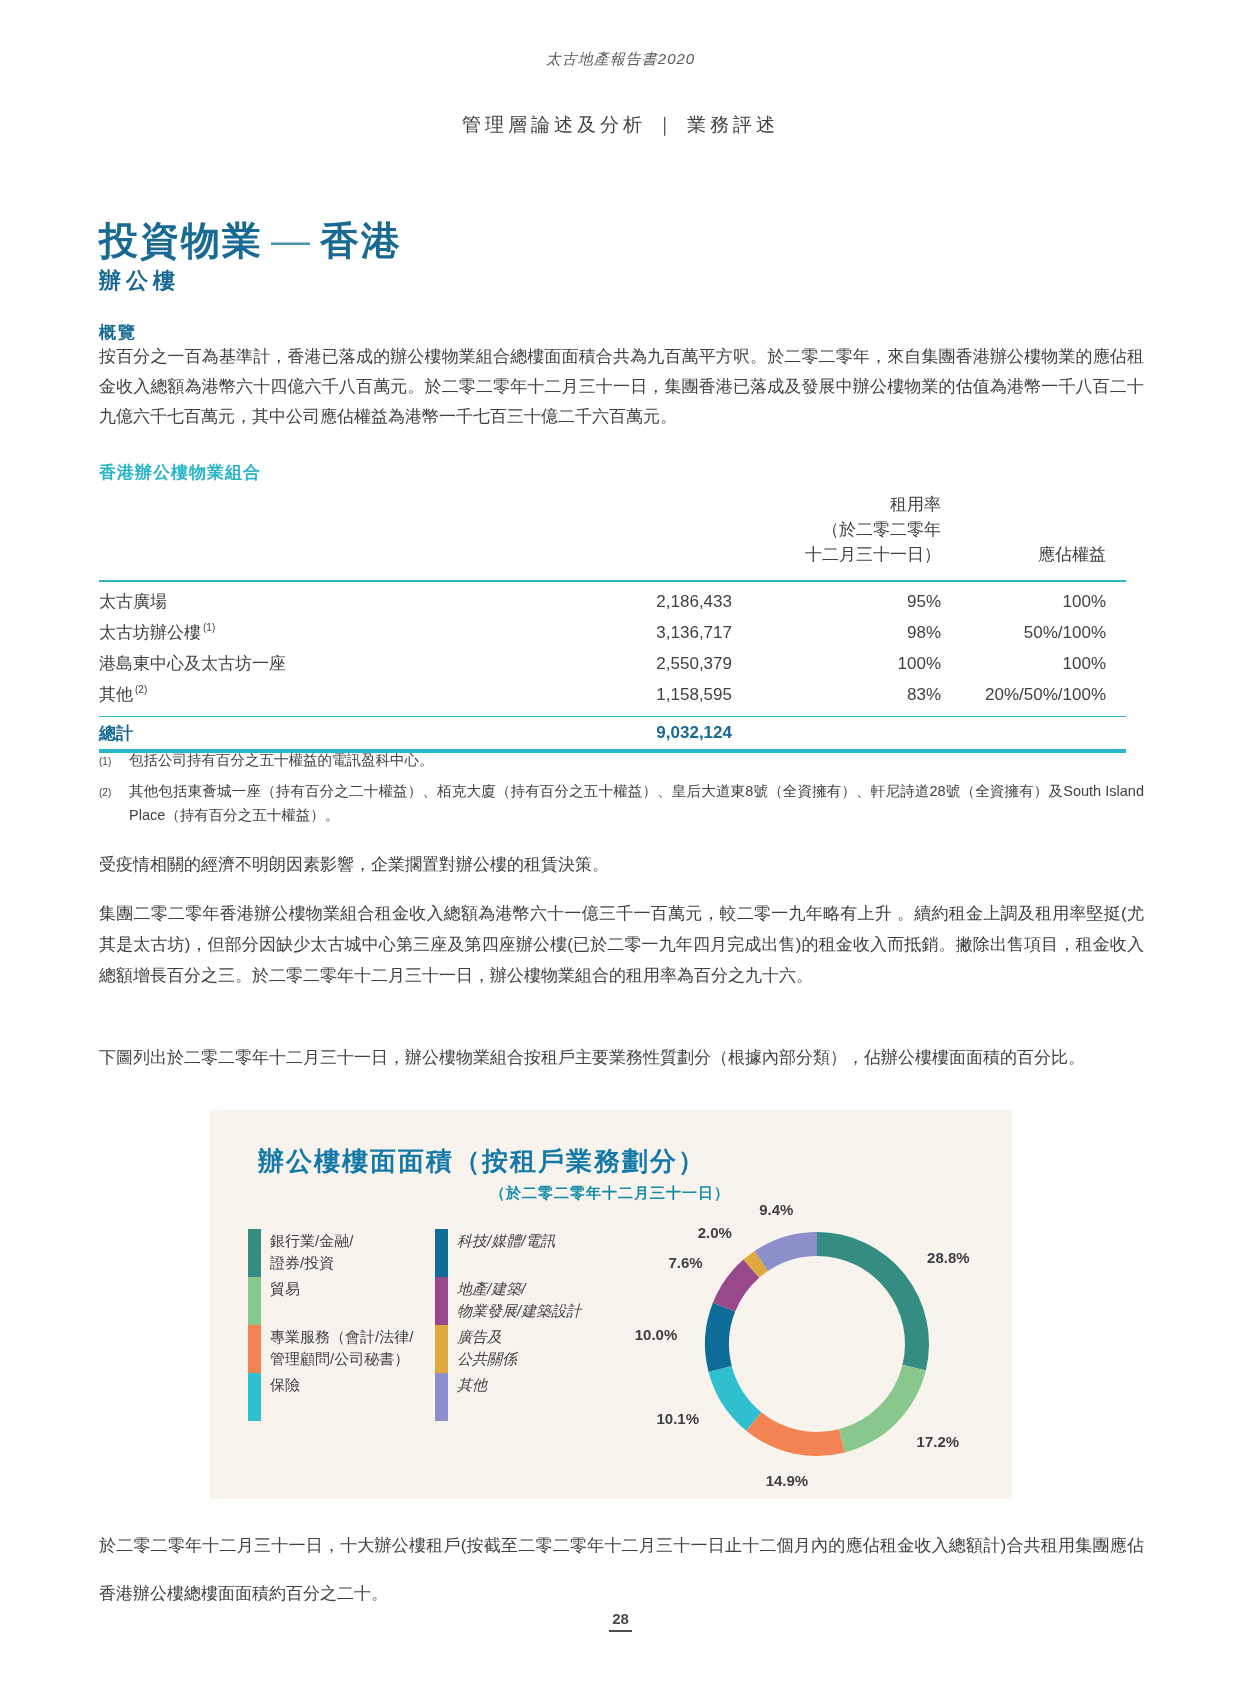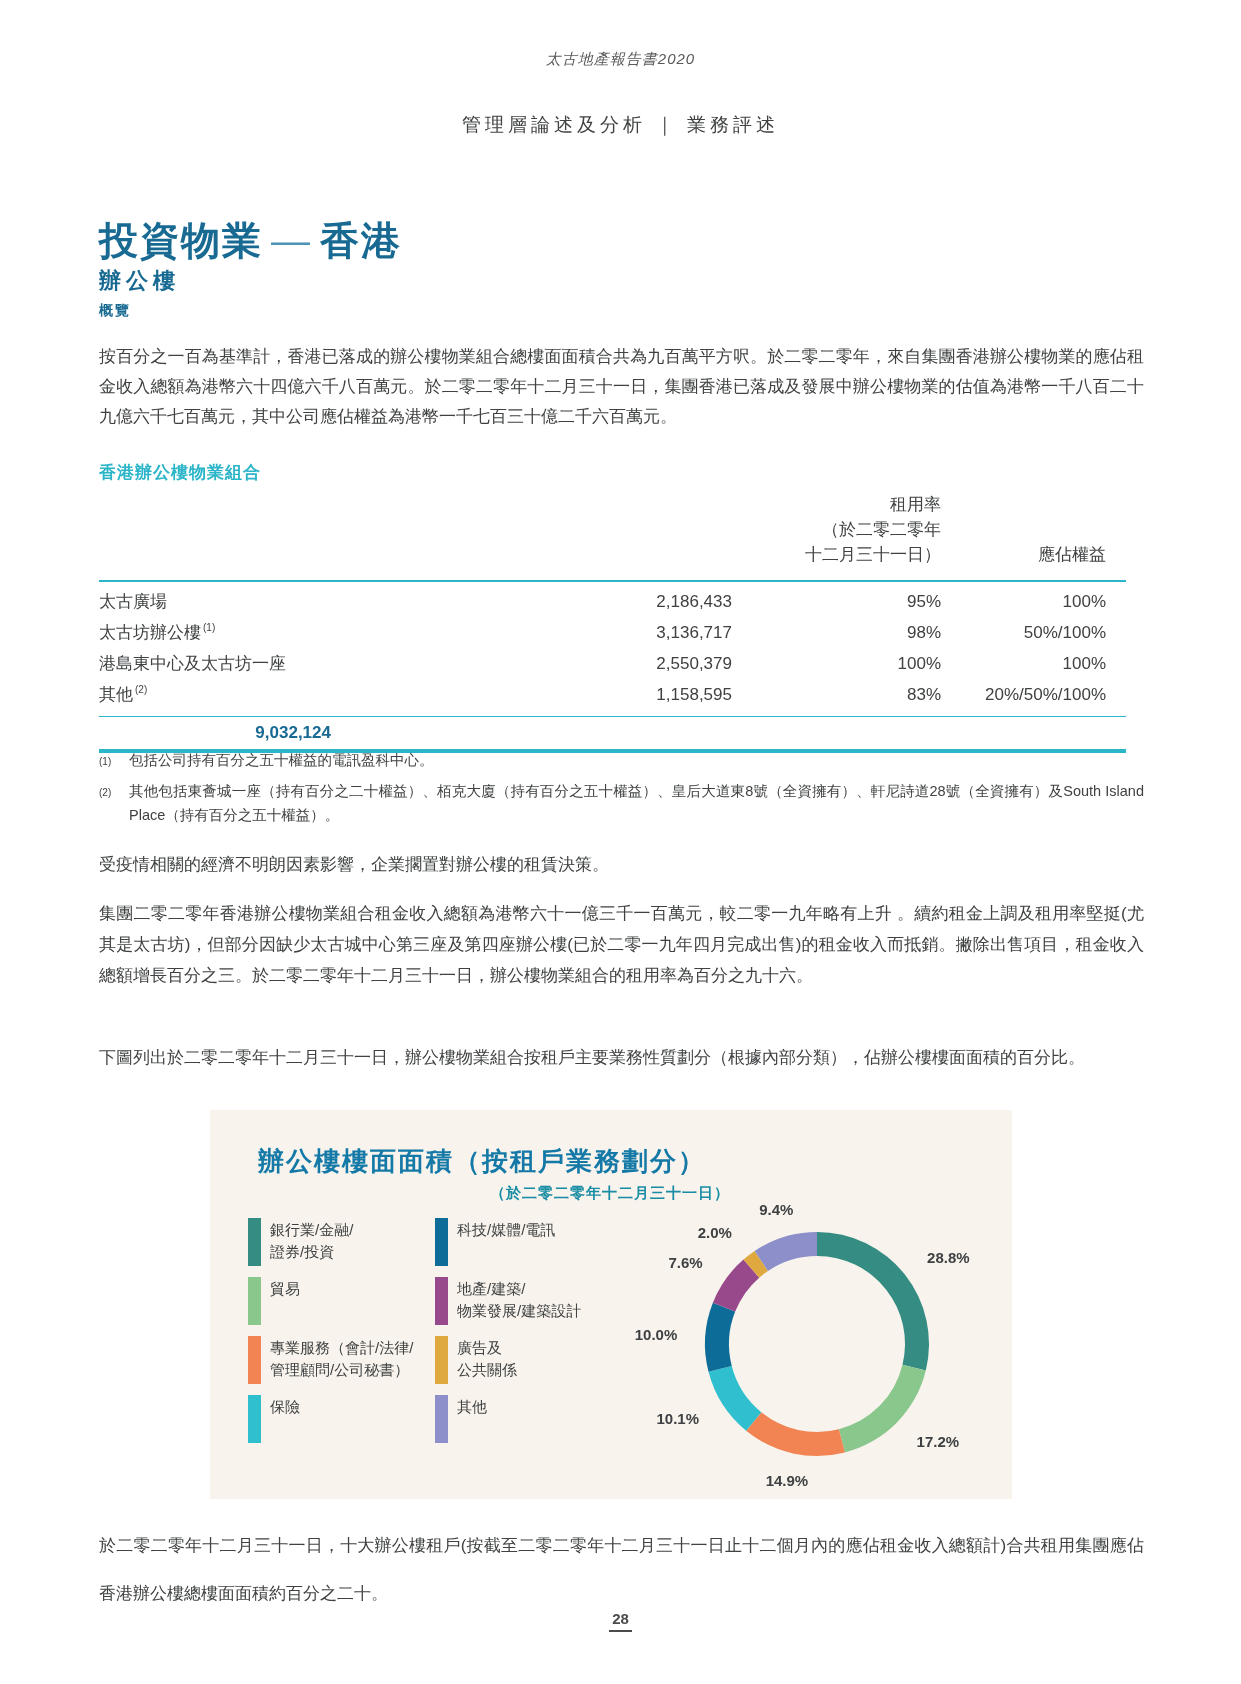--- a/index.html
+++ b/index.html
@@ -7,21 +7,21 @@
     position:relative;width:1241px;height:1684px;margin:0 auto;background:#ffffff;
     font-family:"Liberation Sans","DejaVu Sans",sans-serif;color:var(--body-text,#3F4142);
     overflow:hidden;
   }
   .abs{position:absolute;}
   .report-title{top:50px;left:0;right:0;text-align:center;font-size:15px;letter-spacing:1px;color:#59595B;font-style:italic;}
   .section-header{top:112px;left:0;right:0;text-align:center;font-size:19px;font-weight:normal;letter-spacing:4px;color:#3F4142;}
   .main-title{top:214px;left:99px;font-size:39px;font-weight:bold;letter-spacing:2px;color:var(--heading-blue,#186A93);}
   .main-title .title-dash{color:#4C93B8;padding:0 8px;font-weight:normal;}
   .sub-title{top:266px;left:99px;font-size:22px;font-weight:bold;letter-spacing:5px;color:var(--heading-blue,#186A93);}
-  .overview-heading{top:302px;left:99px;font-size:14px;font-weight:bold;letter-spacing:2px;color:var(--heading-blue,#186A93);}
+  .overview-heading{top:321px;left:99px;font-size:17px;font-weight:bold;letter-spacing:2px;color:var(--heading-blue,#186A93);}
   .para{left:99px;width:1045px;font-size:17px;line-height:30px;text-align:justify;color:var(--body-text,#3F4142);}
   .overview-text{top:342px;}
   .portfolio-heading{top:461px;left:99px;font-size:17px;font-weight:bold;letter-spacing:1px;color:var(--bright-cyan,#2AB5C8);}
 
   
   .ptable{top:492px;left:99px;width:1027px;font-size:17px;}
   .trow,.thead,.total-row{display:flex;padding-right:20px;align-items:flex-end;}
   .c{white-space:nowrap;}
   .c.name{flex:1;text-align:left;}
   .c.gfa{width:232px;text-align:right;}
@@ -40,23 +40,23 @@
   .fn-marker{width:30px;flex:none;font-size:10px;padding-top:2px;}
   .p1{top:850px;}
   .p2{top:898px;line-height:31px;}
   .p3{top:1042px;line-height:31px;}
 
   
   .chart-panel{top:1110px;left:210px;width:802px;height:389px;background:var(--panel-bg,#F8F4ED);}
   .chart-title{position:absolute;top:34px;left:13px;right:0;text-align:left;font-size:26px;font-weight:bold;letter-spacing:2px;color:var(--chart-title-blue,#1579A8);padding-left:35px;}
   .chart-subtitle{position:absolute;top:74px;left:0;right:2px;text-align:center;font-size:15px;font-weight:bold;letter-spacing:1px;color:var(--chart-subtitle-teal,#178CA4);}
   .legend{position:absolute;top:103px;left:38px;}
-  .leg-col{position:absolute;top:5px;display:flex;flex-direction:column;gap:11px;}
+  .leg-col{position:absolute;top:16px;display:flex;flex-direction:column;}
   .leg-col0{left:0;}
-  .leg-col1{left:187px;}
+  .leg-col1{left:187px;font-style:italic;}
   .leg-item{display:flex;height:48px;}
   .leg-bar{width:13px;height:48px;flex:none;margin-right:9px;}
   .leg-label{font-size:15px;line-height:22px;padding-top:1px;color:#3F4142;white-space:nowrap;}
   .donut-svg{position:absolute;top:0;left:0;}
   .pct-label{font-size:15px;font-weight:bold;fill:#3E4043;font-family:"Liberation Sans","DejaVu Sans",sans-serif;}
 
   .p4{top:1522px;line-height:48px;}
   .page-number-wrap{top:1610px;left:0;right:0;text-align:center;}
   .page-number{display:inline-block;font-size:15px;font-weight:bold;color:#4A4B4D;border-bottom:2px solid #4A4B4D;padding:0 3px 3px 3px;}
 </style>
@@ -111,20 +111,21 @@
           <div class="c eq">100%</div>
         </div>
         <div class="trow">
           <div class="c name">其他<sup>(2)</sup></div>
           <div class="c gfa">1,158,595</div>
           <div class="c occ">83%</div>
           <div class="c eq">20%/50%/100%</div>
         </div>
       </div>
     <div class="total-row">
+      <div class="c name">總計</div>
       <div class="c gfa">9,032,124</div>
       <div class="c occ"></div>
       <div class="c eq"></div>
     </div>
   </div>
 
   <div class="abs footnotes" id="footnotes">
       <div class="footnote">
         <span class="fn-marker">(1)</span>
         <span class="fn-text">包括公司持有百分之五十權益的電訊盈科中心。</span>

